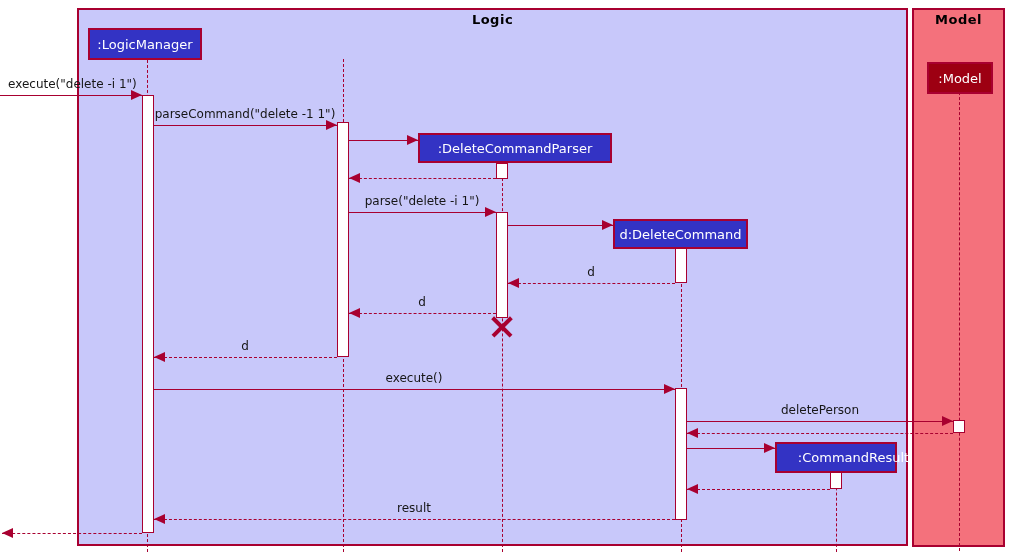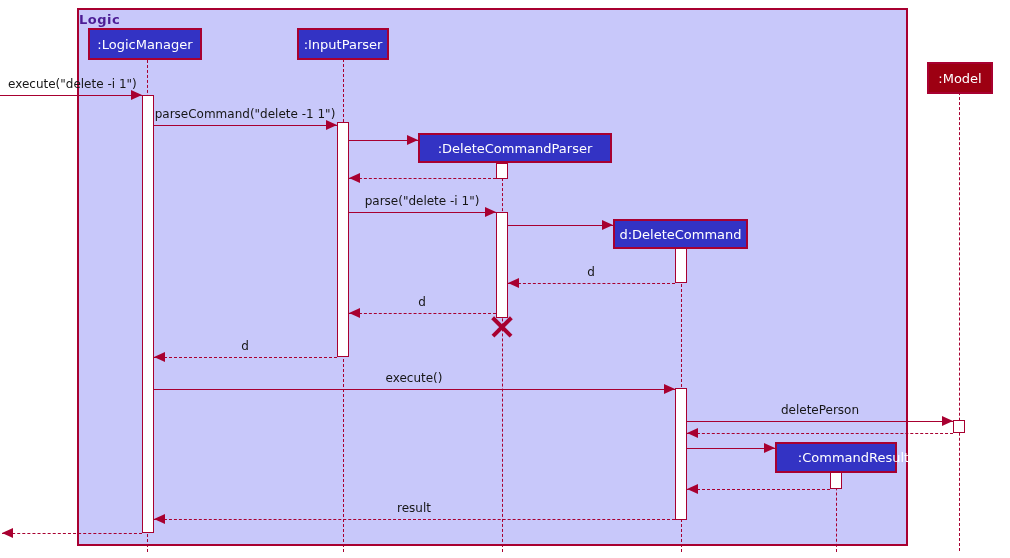--- a/index.html
+++ b/index.html
@@ -11,22 +11,22 @@
     --msg-text:#161616;
   }
   html,body{margin:0;padding:0;background:#fff;}
   .canvas{
     position:relative;width:1010px;height:558px;background:#fff;overflow:hidden;
     font-family:"DejaVu Sans","Liberation Sans",sans-serif;
   }
   .frame{position:absolute;border:2px solid var(--line);box-sizing:border-box;}
   .frame.logic{background:var(--logic-fill);}
   .frame.model{background:var(--model-fill);}
-  .frame-title{position:absolute;top:2px;left:0;width:100%;
-    color:#4c1d95;font-weight:bold;font-size:13px;letter-spacing:.5px;}
+  .frame-title{position:absolute;top:2px;left:0;width:100%;text-align:center;
+    color:#000000;font-weight:bold;font-size:13px;letter-spacing:.5px;}
   .lifeline{position:absolute;width:0;border-left:1px dashed var(--line);}
   .activation{position:absolute;width:12px;background:#fff;border:1px solid var(--line);box-sizing:border-box;}
   .participant{position:absolute;display:flex;align-items:center;justify-content:center;
     background:var(--part-fill);border:2px solid var(--line);box-sizing:border-box;
     color:#fff;font-size:13px;white-space:nowrap;}
   .participant.model{background:var(--model-part-fill);}
   .msg-line{position:absolute;height:0;border-top:1.5px solid var(--line);}
   .msg-line.dashed{border-top:1px dashed var(--line);}
   .arrow{position:absolute;width:0;height:0;border-top:5px solid transparent;border-bottom:5px solid transparent;}
   .arrow.right{border-left:11px solid var(--line);}
@@ -39,42 +39,42 @@
   .destroy::after{transform:rotate(-45deg);}
 </style>
 </head>
 <body>
 
 <div class="canvas">
 
   <div class="frame logic" style="left:77px;top:8px;width:831px;height:538px;">
     <div class="frame-title">Logic</div>
   </div>
+  <div class="frame model" style="left:912px;top:8px;width:93px;height:539px;">
+    <div class="frame-title">Model</div>
+  </div>
 
   <div class="lifeline" style="left:147px;top:60px;height:492px;"></div>
   <div class="lifeline" style="left:343px;top:59px;height:493px;"></div>
   <div class="lifeline" style="left:502px;top:163px;height:389px;"></div>
   <div class="lifeline" style="left:681px;top:249px;height:303px;"></div>
   <div class="lifeline" style="left:836px;top:472px;height:80px;"></div>
   <div class="lifeline" style="left:959px;top:62px;height:489px;"></div>
 
   <div class="activation" style="left:142px;top:95px;height:438px;"></div>
   <div class="activation" style="left:337px;top:122px;height:235px;"></div>
   <div class="activation" style="left:496px;top:163px;height:16px;"></div>
   <div class="activation" style="left:496px;top:212px;height:106px;"></div>
   <div class="activation" style="left:675px;top:248px;height:35px;"></div>
   <div class="activation" style="left:675px;top:388px;height:132px;"></div>
   <div class="activation" style="left:830px;top:472px;height:17px;"></div>
   <div class="activation" style="left:953px;top:420px;height:13px;"></div>
 
   <div class="participant" style="left:88px;top:28px;width:114px;height:32px;text-align:right;">
     <span>:LogicManager</span>
-  </div>
-  <div class="participant" style="left:297px;top:28px;width:92px;height:32px;">
-    <span>:InputParser</span>
   </div>
   <div class="participant" style="left:418px;top:133px;width:194px;height:30px;">
     <span>:DeleteCommandParser</span>
   </div>
   <div class="participant" style="left:613px;top:219px;width:135px;height:30px;">
     <span>d:DeleteCommand</span>
   </div>
   <div class="participant" style="left:775px;top:442px;width:122px;height:31px;padding-left:35px;">
     <span>:CommandResult</span>
   </div>

